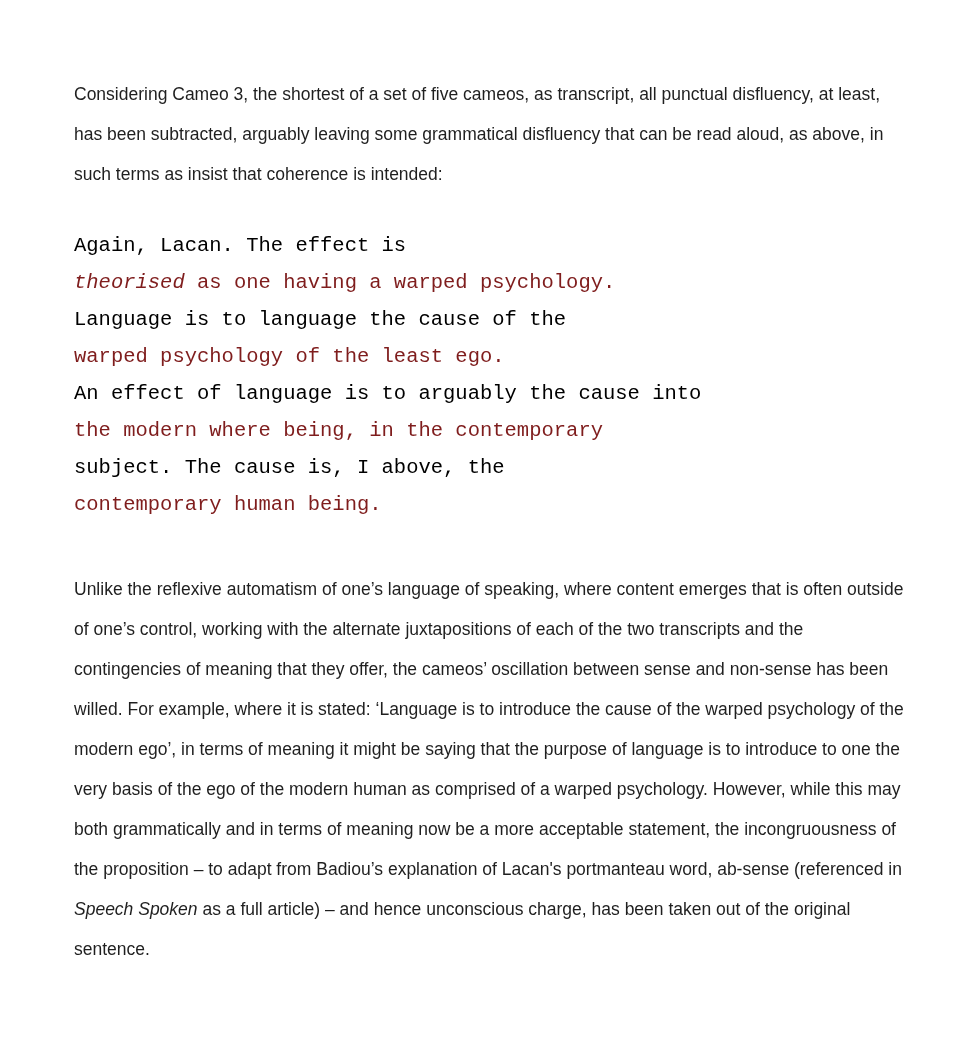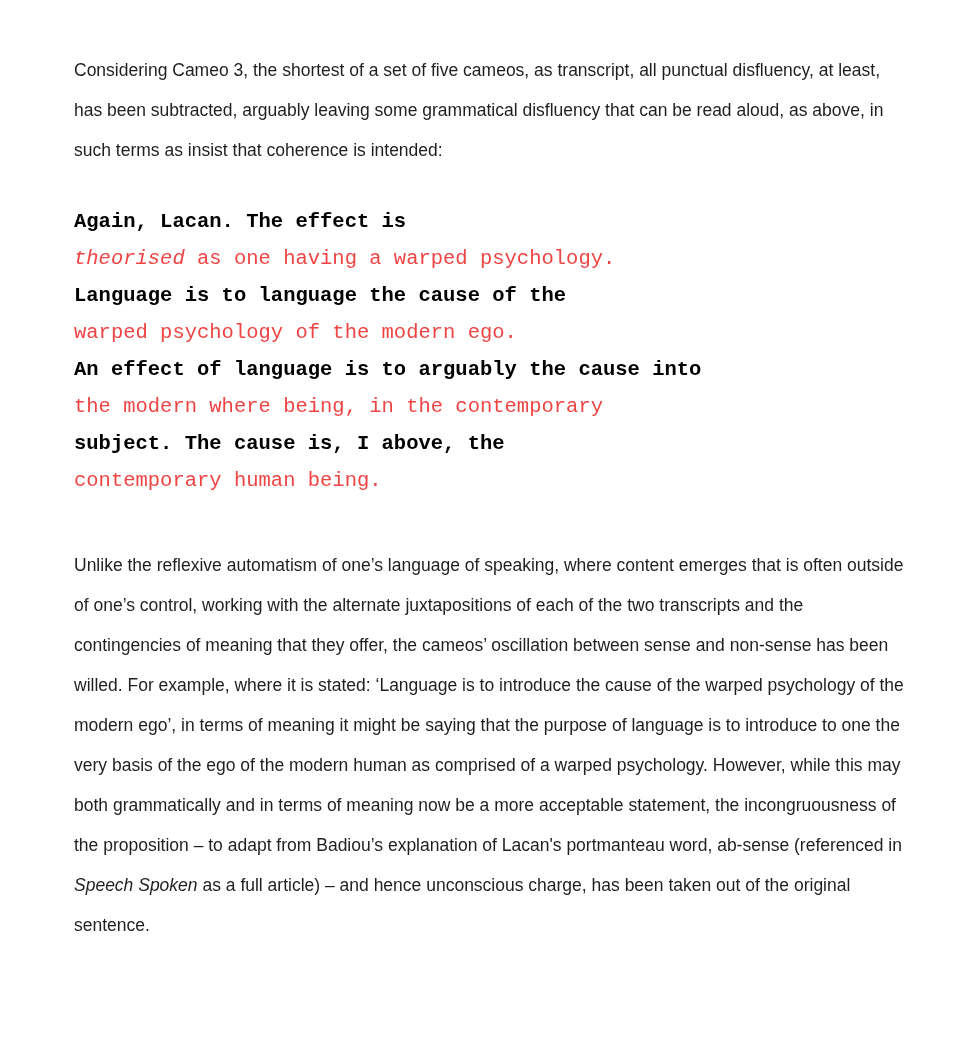--- a/index.html
+++ b/index.html
@@ -2,53 +2,53 @@
 <html><head>
 <meta charset="utf-8">
 <style>
   * { margin: 0; padding: 0; box-sizing: border-box; }
   html, body { background: #ffffff; }
   body { width: 980px; }
   .page {
     width: 980px;
     min-height: 1056px;
     background: #ffffff;
-    padding: 50px 76px 58px 74px;
+    padding: 74px 76px 58px 74px;
     font-family: "Liberation Sans", sans-serif;
     color: #1f1f1f;
   }
   .body-para {
     font-size: 17.5px;
     line-height: 40px;
     text-align: left;
   }
   .cameo-block {
     margin: 33px 0 46px 0;
     font-family: "Liberation Mono", "DejaVu Sans Mono", monospace;
     font-size: 20.5px;
     line-height: 37px;
   }
   .cameo-line { white-space: nowrap; }
-  .mono-bold { font-weight: bold; color: #000000; }
-  .mono-gray { color: #ef4444; }
+  .mono-bold { font-weight: normal; color: #000000; }
+  .mono-gray { color: #7f1d1d; }
   .mono-italic { font-style: italic; }
   .italic { font-style: italic; }
 </style>
 </head>
 <body>
 
 <div class="page">
 
   <p class="body-para">Considering Cameo 3, the shortest of a set of five cameos, as transcript, all punctual disfluency, at least, has been subtracted, arguably leaving some grammatical disfluency that can be read aloud, as above, in such terms as insist that coherence is intended:</p>
 
   <div class="cameo-block">
     <div class="cameo-line mono-bold">Again, Lacan. The effect is</div>
     <div class="cameo-line mono-gray"><span class="mono-italic">theorised</span><span> as one having a warped psychology.</span></div>
     <div class="cameo-line mono-bold">Language is to language the cause of the</div>
-    <div class="cameo-line mono-gray">warped psychology of the modern ego.</div>
+    <div class="cameo-line mono-gray">warped psychology of the least ego.</div>
     <div class="cameo-line mono-bold">An effect of language is to arguably the cause into</div>
     <div class="cameo-line mono-gray">the modern where being, in the contemporary</div>
     <div class="cameo-line mono-bold">subject. The cause is, I above, the</div>
     <div class="cameo-line mono-gray">contemporary human being.</div>
   </div>
 
   <p class="body-para"><span>Unlike the reflexive automatism of one’s language of speaking, where content emerges that is often outside of one’s control, working with the alternate juxtapositions of each of the two transcripts and the contingencies of meaning that they offer, the cameos’ oscillation between sense and non-sense has been willed. For example, where it is stated: ‘Language is to introduce the cause of the warped psychology of the modern ego’, in terms of meaning it might be saying that the purpose of language is to introduce to one the very basis of the ego of the modern human as comprised of a warped psychology. However, while this may both grammatically and in terms of meaning now be a more acceptable statement, the incongruousness of the proposition – to adapt from Badiou’s explanation of Lacan's portmanteau word, ab-sense (referenced in </span><span class="italic">Speech Spoken</span><span> as a full article) – and hence unconscious charge, has been taken out of the original sentence.</span></p>
 
 </div>
 

